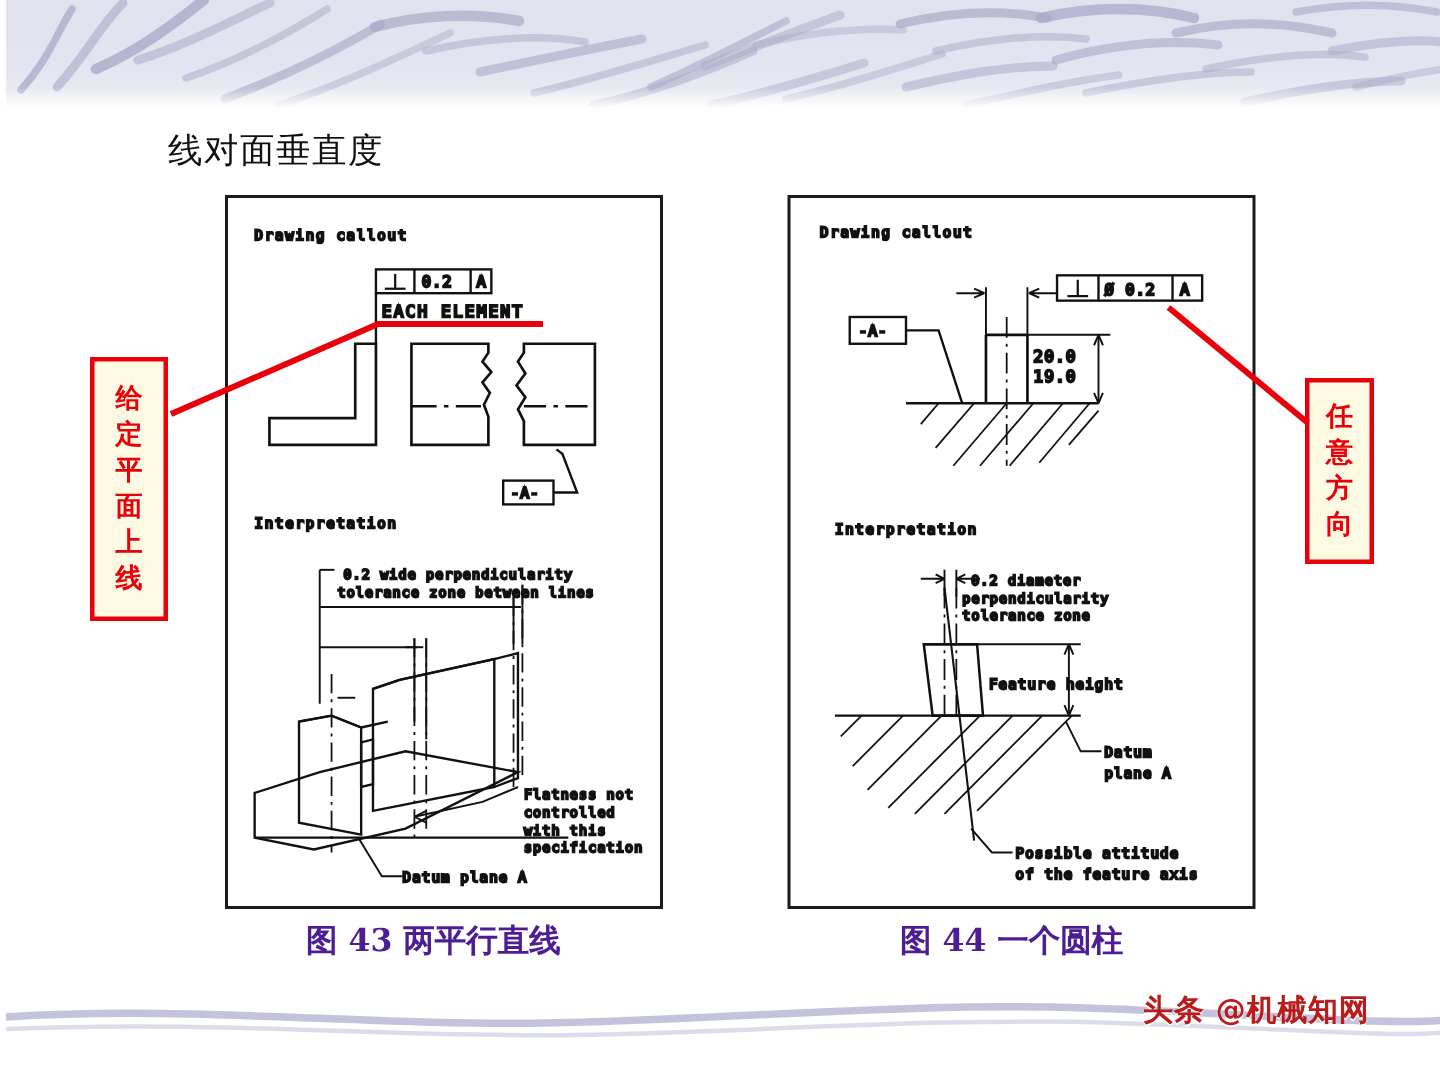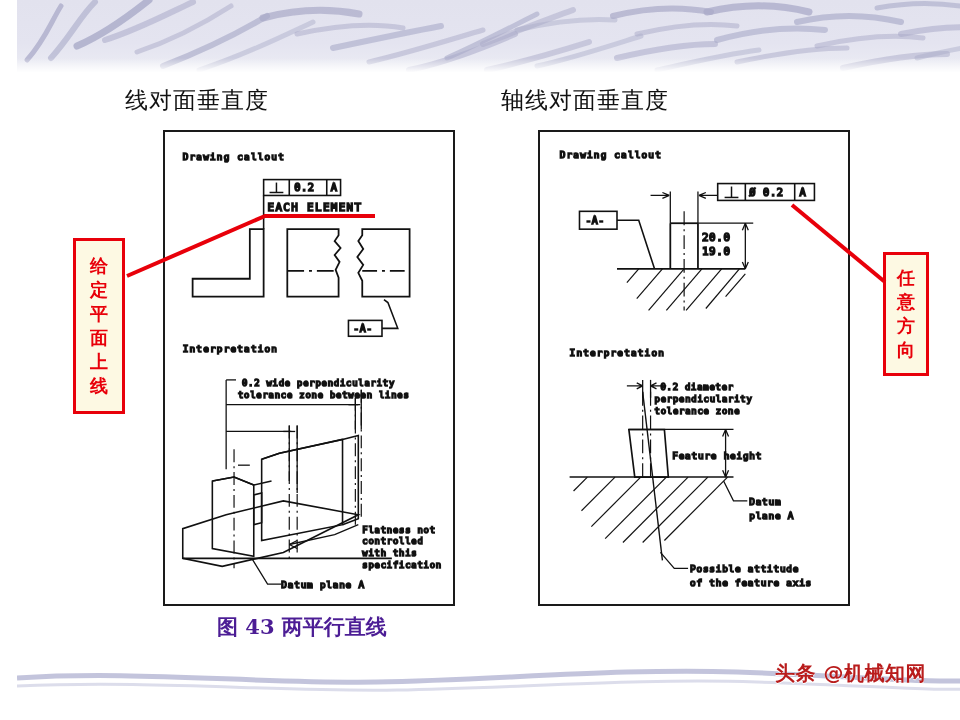--- a/index.html
+++ b/index.html
@@ -1,20 +1,20 @@
 <!DOCTYPE html>
 <html><head>
 <meta charset="utf-8">
 <style>
   html,body{margin:0;padding:0;}
   body{
     width:960px;height:720px;overflow:hidden;background:#ffffff;
     font-family:"Liberation Sans","DejaVu Sans",sans-serif;position:relative;
   }
-  #slide{position:absolute;left:17px;top:0;width:772px;height:720px;background:#fff;}
+  #slide{position:absolute;left:4px;top:0;width:772px;height:720px;background:#fff;}
 
   
   .band-top{position:absolute;left:0;top:0;width:960px;height:72px;
     background:linear-gradient(180deg,#e2e2ee 0%,#e4e4f0 60%,#ecedf4 100%);overflow:hidden;}
   .band-top-fade{position:absolute;left:0;bottom:-2px;width:960px;height:16px;
     background:linear-gradient(180deg,rgba(255,255,255,0) 0%,#ffffff 92%);}
   .band-bottom{position:absolute;left:0;bottom:0;width:960px;height:60px;overflow:hidden;}
 
   
   .heading{position:absolute;font-family:"DejaVu Serif","Liberation Serif",serif;
@@ -90,21 +90,20 @@
         <path d="M826,68 C862,60 898,54 930,54" stroke-width="6" opacity="0.5"></path>
         <path d="M860,8 C892,2 924,2 954,8" stroke-width="5" opacity="0.6"></path>
         <path d="M884,34 C914,28 940,26 958,28" stroke-width="6" opacity="0.55"></path>
         <path d="M900,58 C924,52 944,48 958,46" stroke-width="5" opacity="0.45"></path>
       </g>
     </svg>
     <div class="band-top-fade"></div>
   </div>
 
   <div class="heading" id="title-left">线对面垂直度</div>
-  <div class="heading" id="title-right">轴线对面垂直度</div>
 
   <div class="panel" id="panel-left">
     <svg viewBox="0 0 292 476" preserveAspectRatio="none">
       <g stroke="#111" fill="none" stroke-width="1.6">
 
         <text x="18" y="28" font-size="9.5" letter-spacing="1.2">Drawing callout</text>
 
         <rect x="100" y="48" width="78" height="16" stroke-width="1.6"></rect>
         <line x1="126" y1="48" x2="126" y2="64"></line>
         <line x1="164" y1="48" x2="164" y2="64"></line>
@@ -348,16 +347,17 @@
   <div class="band-bottom">
     <svg viewBox="0 0 960 60" preserveAspectRatio="none">
       <path d="M0,18 C120,10 240,24 360,22 C480,20 600,8 720,12 C840,16 920,24 960,20
                L960,60 L0,60 Z" fill="#ffffff"></path>
       <path d="M0,18 C120,10 240,24 360,22 C480,20 600,8 720,12 C840,16 920,24 960,20" fill="none" stroke="#b9bad6" stroke-width="5" opacity="0.85"></path>
       <path d="M0,26 C140,20 260,32 380,30 C500,28 620,18 740,22 C860,26 930,32 960,28" fill="none" stroke="#cdcee2" stroke-width="3" opacity="0.7"></path>
     </svg>
   </div>
 
   <div class="caption" id="caption-left">图 43  两平行直线</div>
+  <div class="caption" id="caption-right">图 44  一个圆柱</div>
 
   <div id="watermark">头条 @机械知网</div>
 
 </div>
 
 </body></html>

